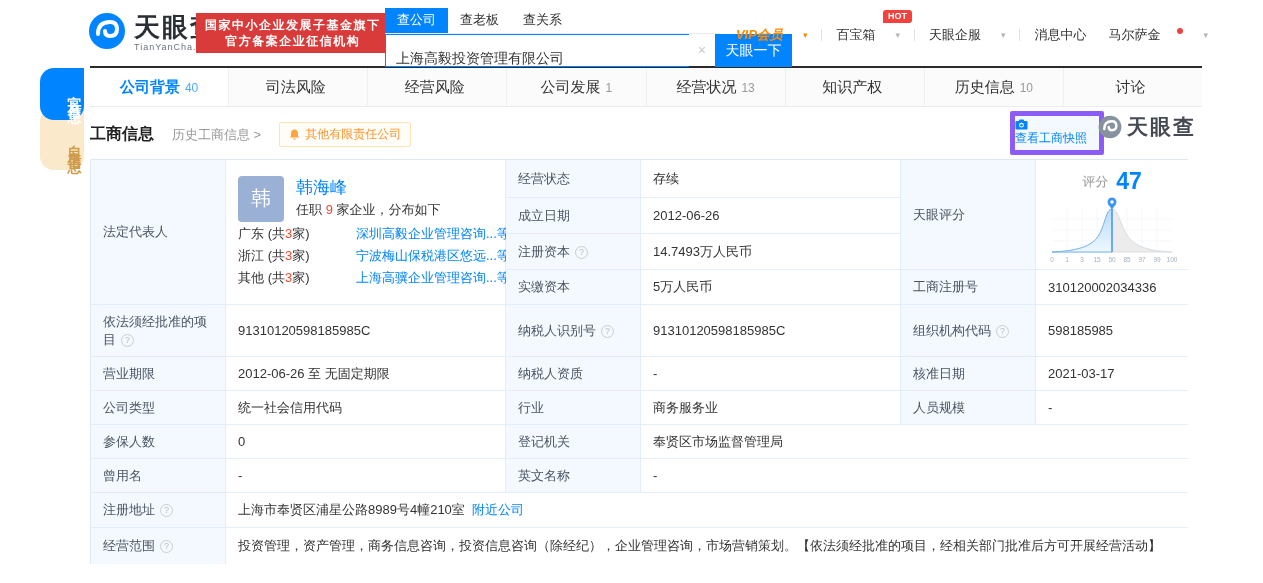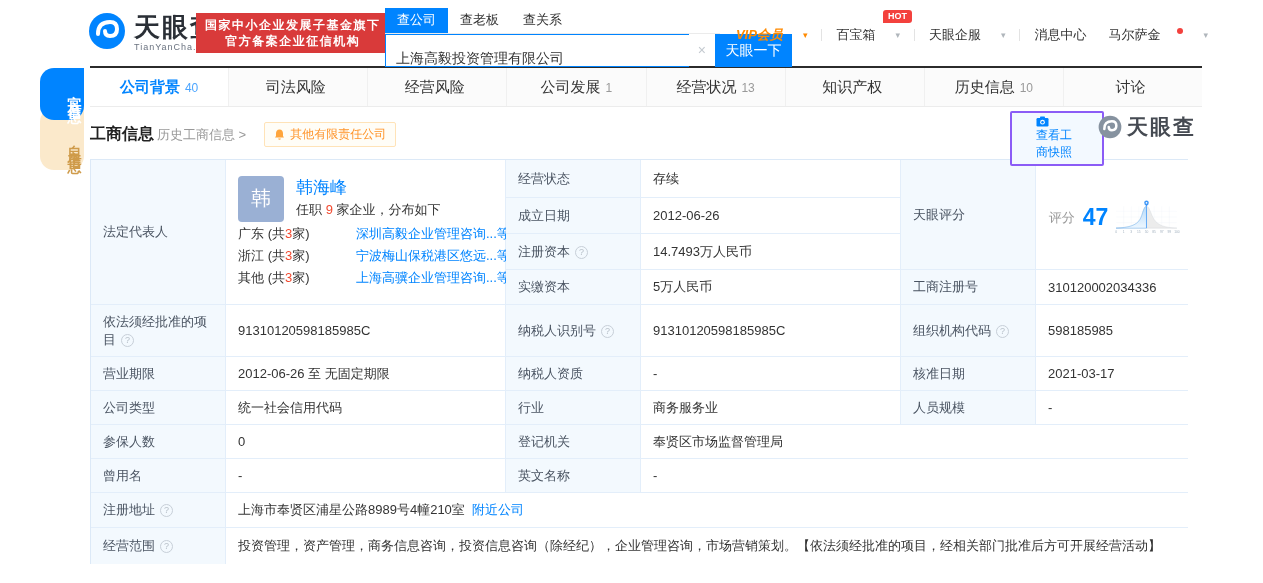--- a/index.html
+++ b/index.html
@@ -45,24 +45,24 @@
   .ntab { flex:1; height:38px; display:flex; align-items:center; justify-content:center; font-size:15px; color:#333; border-right:1px solid #f0f0f0; cursor:pointer; background:#fbfbfb; }
   .ntab:last-child { border-right:none; }
   .ntab .cnt { font-size:12px; color:#999; margin-left:5px; margin-top:2px; }
   .ntab.active { background:#fff; color:#0084ff; font-weight:bold; }
   .ntab.active .cnt { color:#4da6ff; font-weight:normal; }
 
   
   .content { margin-left:90px; width:1112px; }
   .section-head { position:relative; padding:15px 0 12px; display:flex; align-items:center; }
   .sec-title { font-size:16px; font-weight:bold; color:#222; }
-  .sec-link { font-size:13px; color:#999; margin-left:3px; cursor:pointer; }
+  .sec-link { font-size:13px; color:#999; margin-left:18px; cursor:pointer; }
   .notify-badge { margin-left:18px; display:inline-flex; align-items:center; font-size:12px; color:#ff9329; background:#fffdf7; border:1px solid #ffe3b8; border-radius:2px; padding:3px 9px; cursor:pointer; }
   .notify-badge svg { margin-right:5px; }
-  .snapshot-btn { position:absolute; right:98px; top:4px; width:94px; display:inline-flex; flex-wrap:wrap; align-items:center; font-size:12px; color:#0084ff; background:#f3f9ff; border:2px solid #8b5cf6; border-radius:2px; padding:3px 24px; line-height:17px; cursor:pointer; }
+  .snapshot-btn { position:absolute; right:98px; top:4px; width:94px; display:inline-flex; flex-wrap:wrap; align-items:center; font-size:12px; color:#0084ff; background:#f3f9ff; border:5px solid #8b5cf6; border-radius:2px; padding:3px 0; line-height:17px; cursor:pointer; }
   .snapshot-btn svg { margin-right:4px; }
   .watermark { position:absolute; right:6px; top:6px; display:inline-flex; align-items:center; }
   .watermark .wm-text { font-size:21px; font-weight:bold; color:#454a52; letter-spacing:2px; margin-left:5px; }
 
   
   .grid { display:grid; grid-template-columns:135px 280px 135px 260px 135px 1fr;
           grid-template-rows:38px 36px 36px 35px 52px 34px 34px 34px 34px 35px 36px;
           border:1px solid #dce9f7; border-right:none; border-bottom:none; width:1098px; font-size:13px; }
   .cell { border-right:1px solid #e3eefa; border-bottom:1px solid #e3eefa; display:flex; align-items:center; padding:4px 12px; background:#fff; min-width:0; }
   .cell.lbl { background:#f3f9fe; color:#4a5462; }
@@ -77,21 +77,21 @@
   .avatar { width:46px; height:46px; background:#9ab0d4; color:#fff; font-size:20px; border-radius:4px; display:flex; align-items:center; justify-content:center; flex:none; }
   .lr-meta { margin-left:12px; }
   .lr-name { font-size:17px; color:#0084ff; cursor:pointer; line-height:20px; }
   .lr-tenure { font-size:13px; color:#333; margin-top:3px; }
   .lr-dist { margin-top:1px; }
   .dist-row { display:flex; line-height:22px; }
   .dist-region { width:118px; color:#333; flex:none; }
   .dist-company { color:#0084ff; cursor:pointer; white-space:nowrap; }
 
   
-  .score-cell { flex-direction:row; justify-content:flex-end; padding:6px 8px 0; }
+  .score-cell { flex-direction:column; justify-content:flex-end; padding:6px 8px 0; }
   .score-head { display:flex; align-items:center; justify-content:center; width:100%; }
   .score-word { font-size:13px; color:#999; margin-right:8px; }
   .score-num { font-size:23px; font-weight:bold; color:#0084ff; cursor:pointer; }
   .noborder-r { border-right:none; }
   .noborder-b { border-bottom:none; }
 </style>
 </head>
 <body>
 
 <div class="page">

